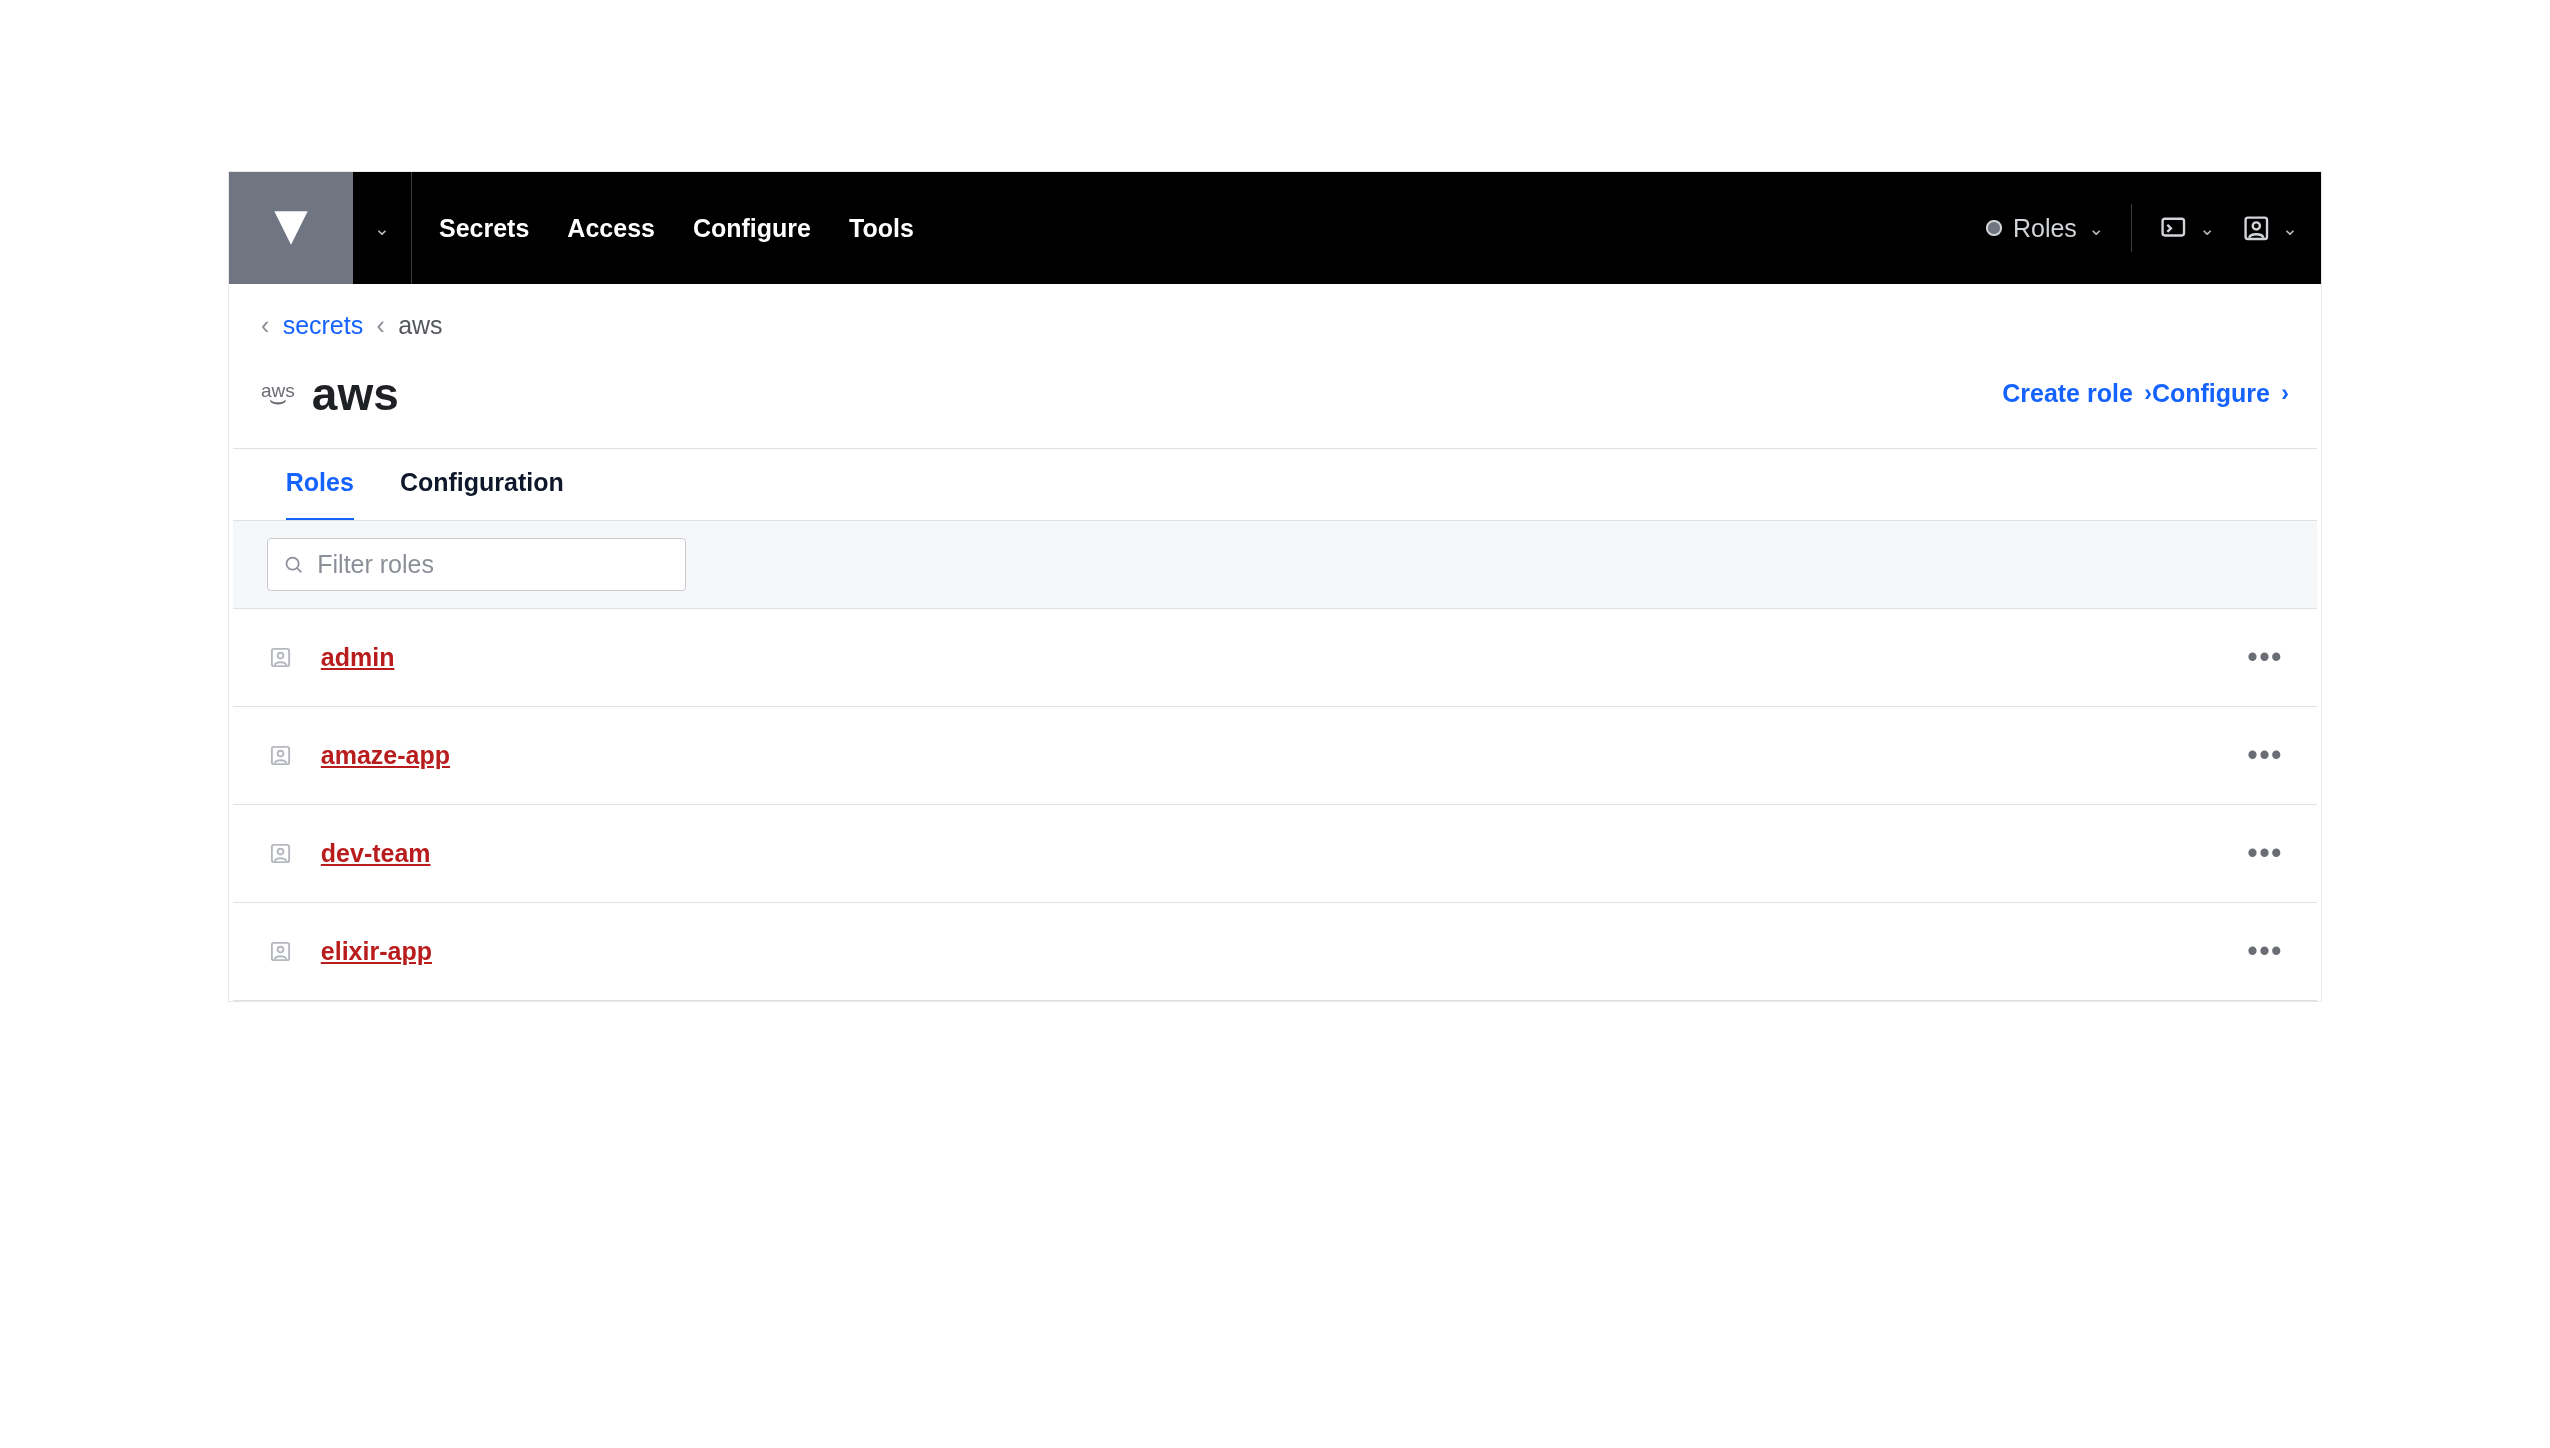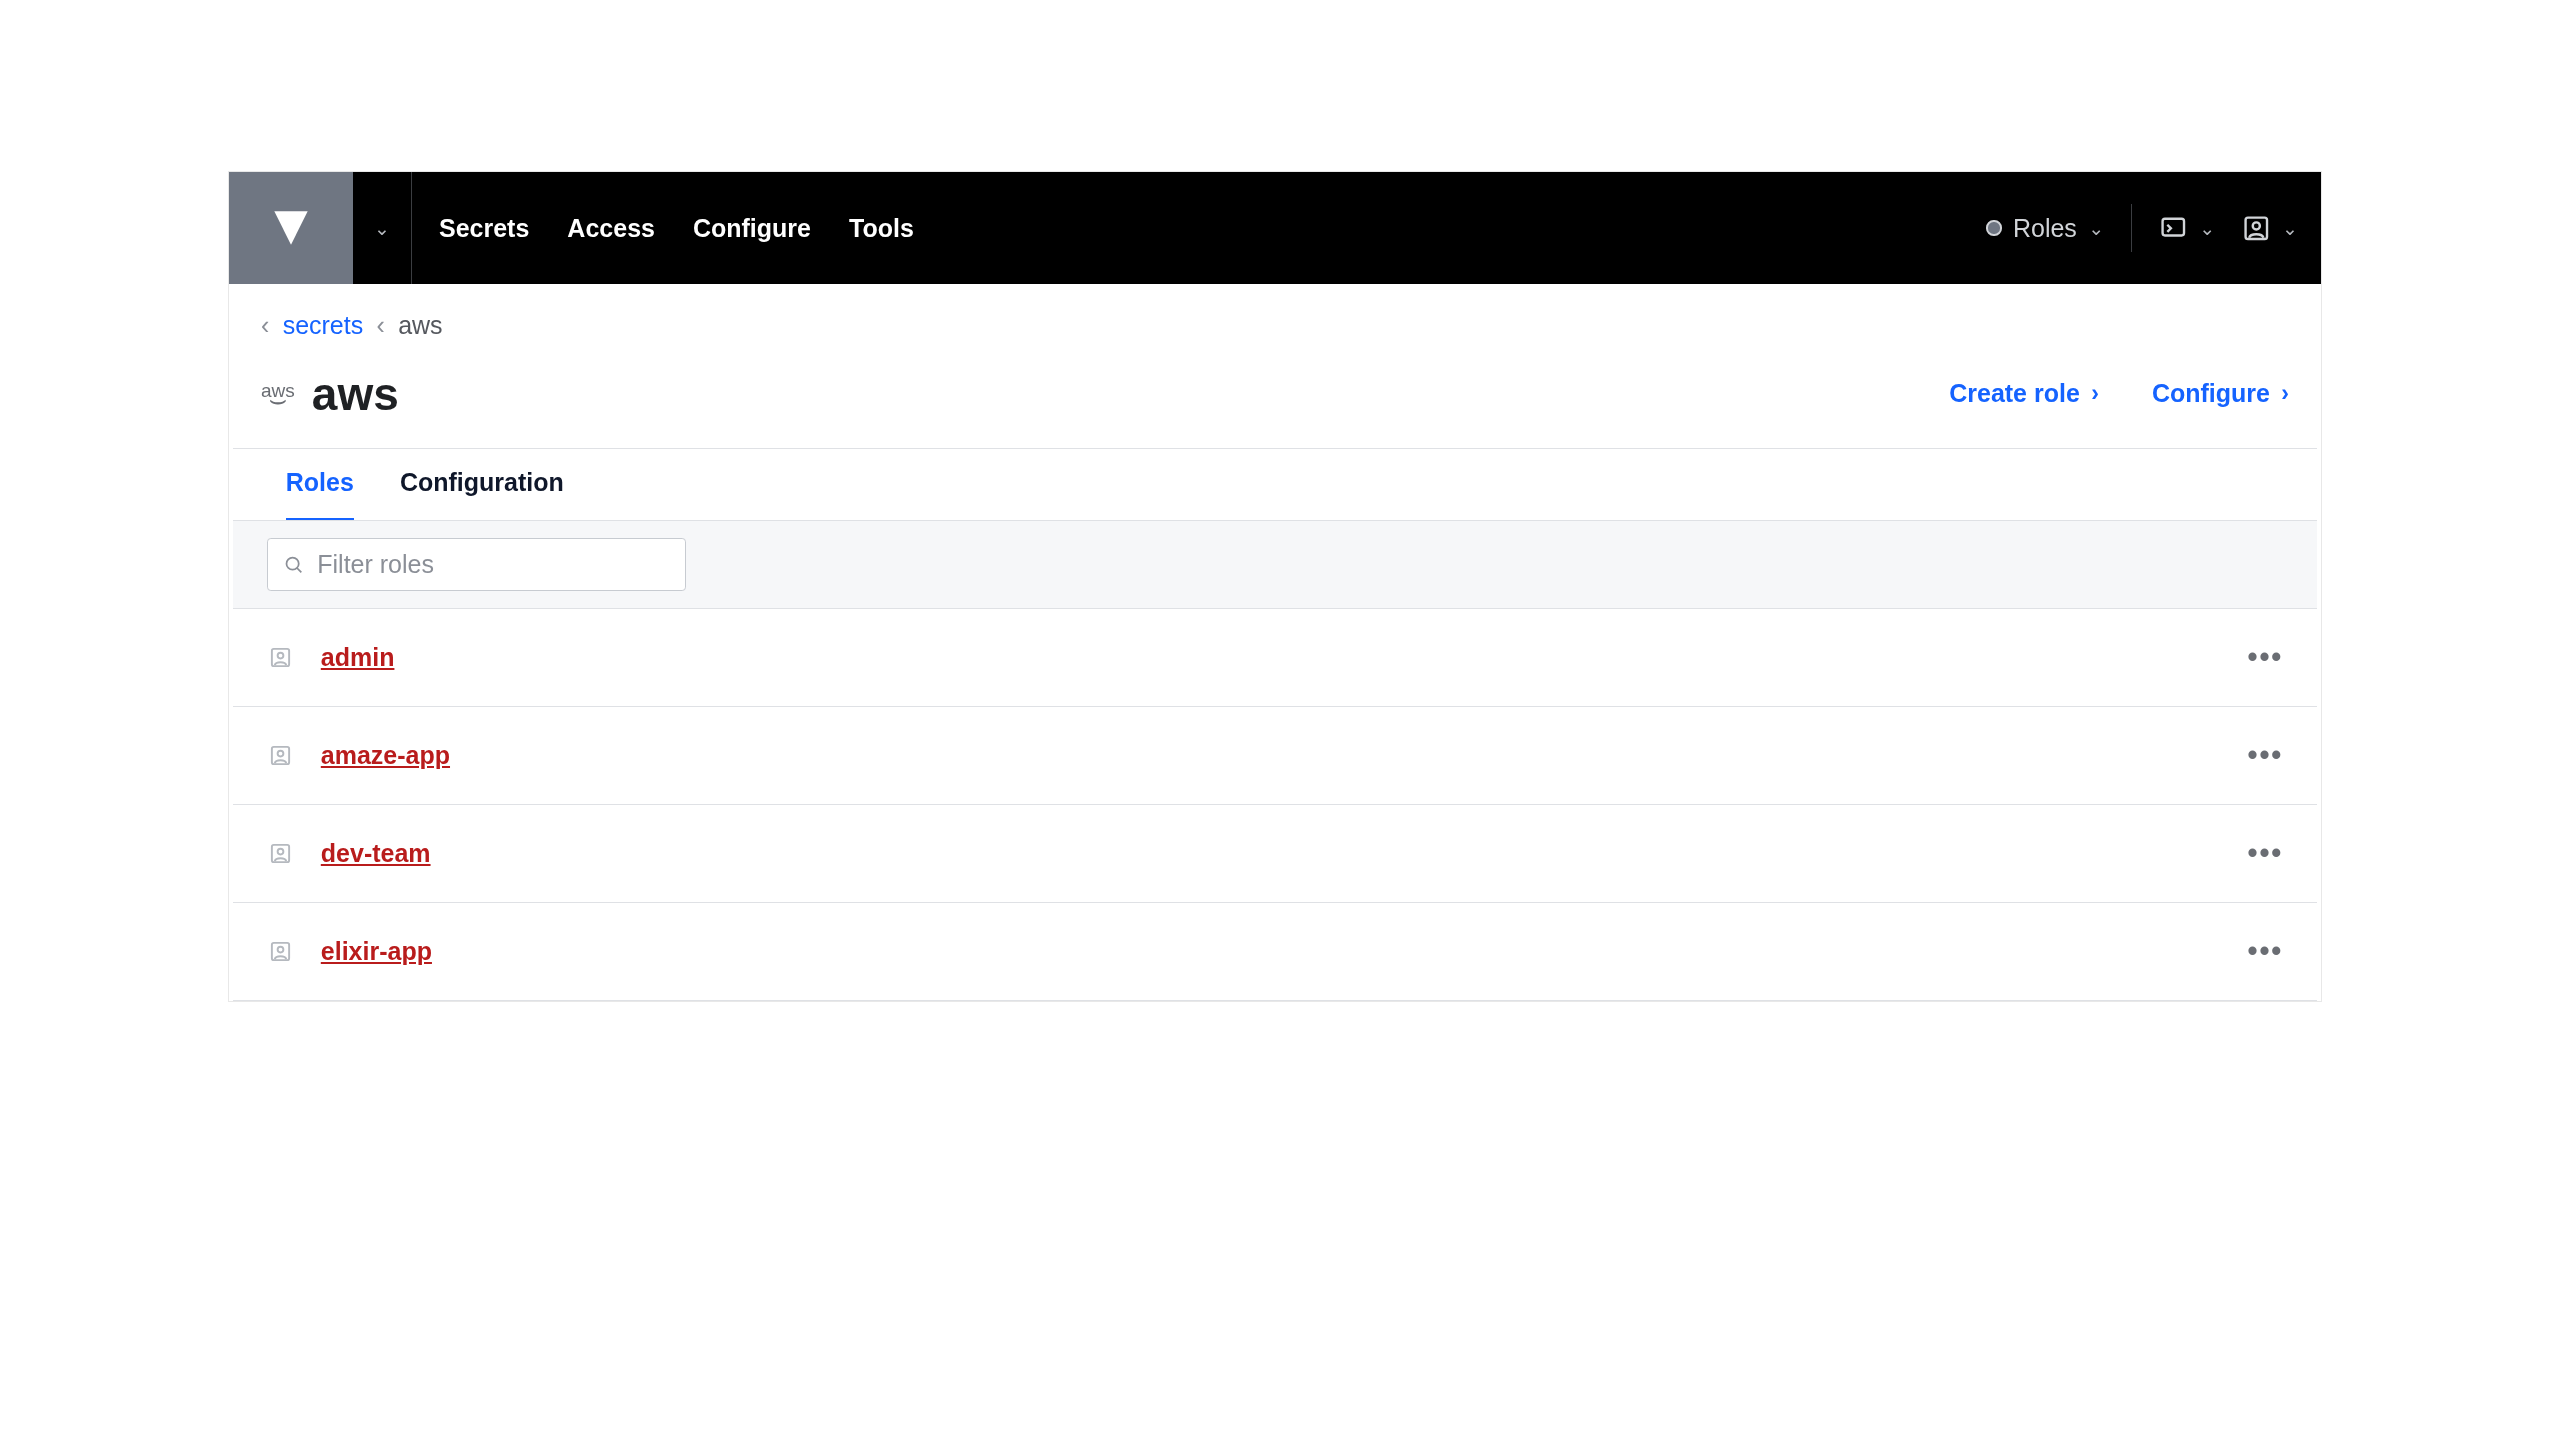--- a/index.html
+++ b/index.html
@@ -63,21 +63,21 @@
 .bc-current { color: #55585e; }
 .page-header {
   display: flex;
   align-items: center;
   padding: 19px 32px 27px 32px;
 }
 .page-title-group { display: flex; align-items: center; gap: 17px; }
 .aws-icon { font-size: 19px; color: #6a6d73; display: flex; flex-direction: column; align-items: center; line-height: 0.7; }
 .aws-icon .smile { font-size: 28.6px; line-height: 0.2; }
 .page-title { font-size: 46px; font-weight: 700; color: #1f2124; }
-.page-actions { margin-left: auto; display: flex; gap: 53px; }
+.page-actions { margin-left: auto; display: flex; }
 .action-link { color: #1563ff; font-weight: 700; cursor: pointer; display: flex; align-items: center; gap: 11.4px; }
 .action-link .chev-r { font-size: 23px; }
 .content-panel { border: 1px solid #dfe1e5; border-left: none; border-right: none; margin: 0 3.8px; }
 .tabs { display: flex; gap: 46px; padding: 19px 53px 0 53px; border-bottom: 1px solid #dfe1e5; }
 .tab { padding-bottom: 21px; font-weight: 600; color: #0f172a; cursor: pointer; }
 .tab.active { color: #1563ff; border-bottom: 2.9px solid #1563ff; }
 .filter-bar { background: #f6f7f9; padding: 17px 34px; border-bottom: 1px solid #dfe1e5; }
 .filter-input-wrap {
   background: #fff;
   border: 1px solid #c7cbd1;

